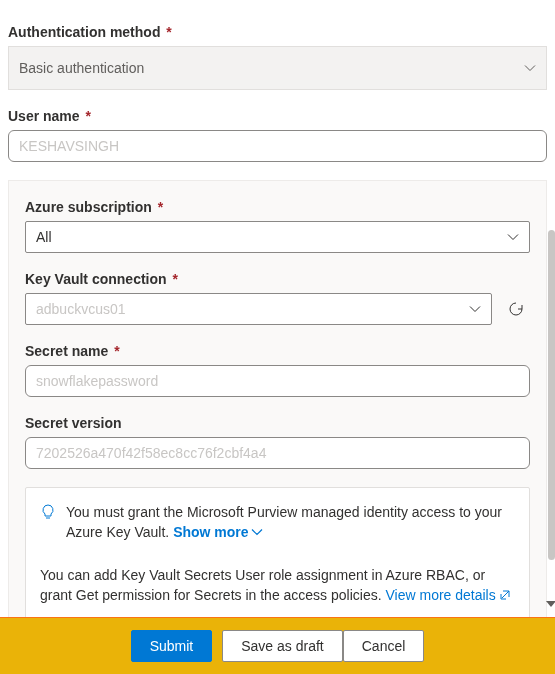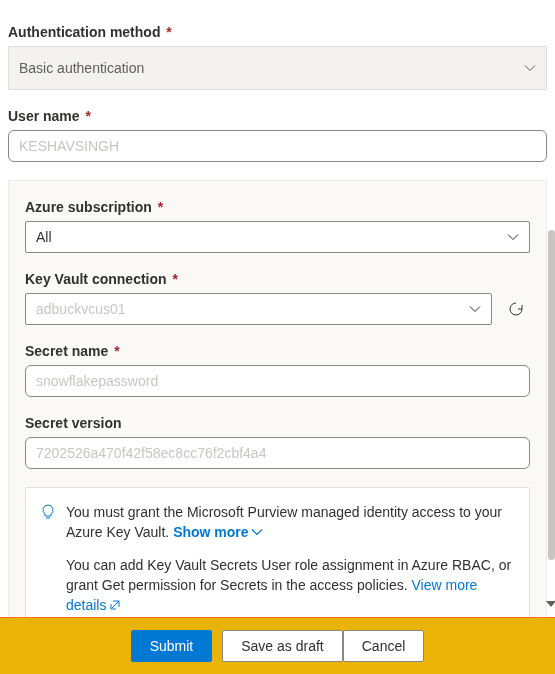--- a/index.html
+++ b/index.html
@@ -121,20 +121,21 @@
       color: #323130;
       line-height: 1.45;
     }
     .hint-row {
       display: flex;
       gap: 10px;
       margin-bottom: 12px;
     }
     .hint-row:last-child {
       margin-bottom: 0;
+      flex-direction: column;
     }
     .bulb-icon {
       flex-shrink: 0;
       width: 16px;
       margin-top: 2px;
     }
     .hint-text {
       flex: 1;
     }
     .link {

